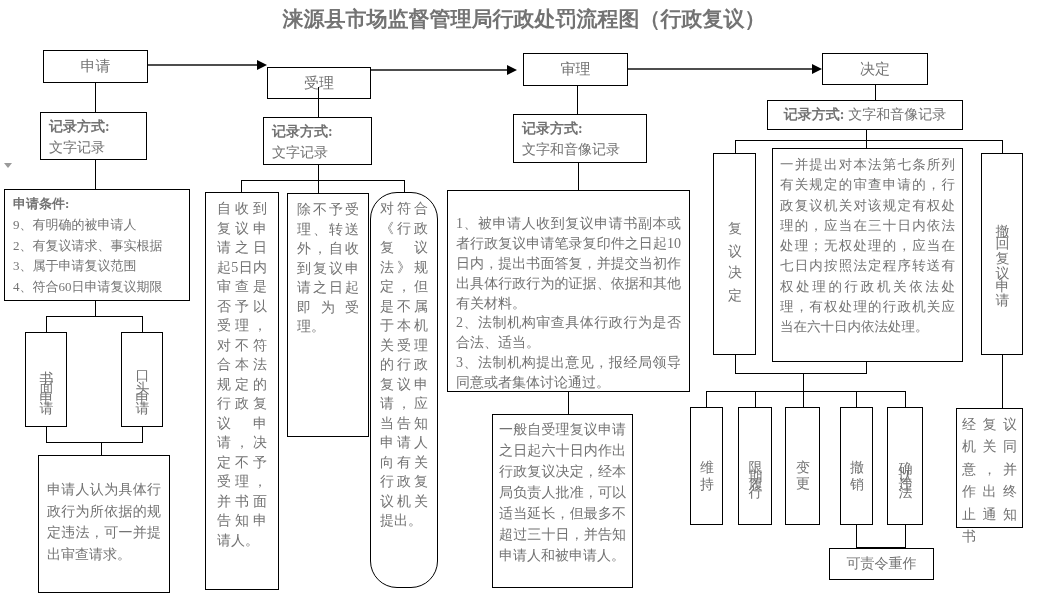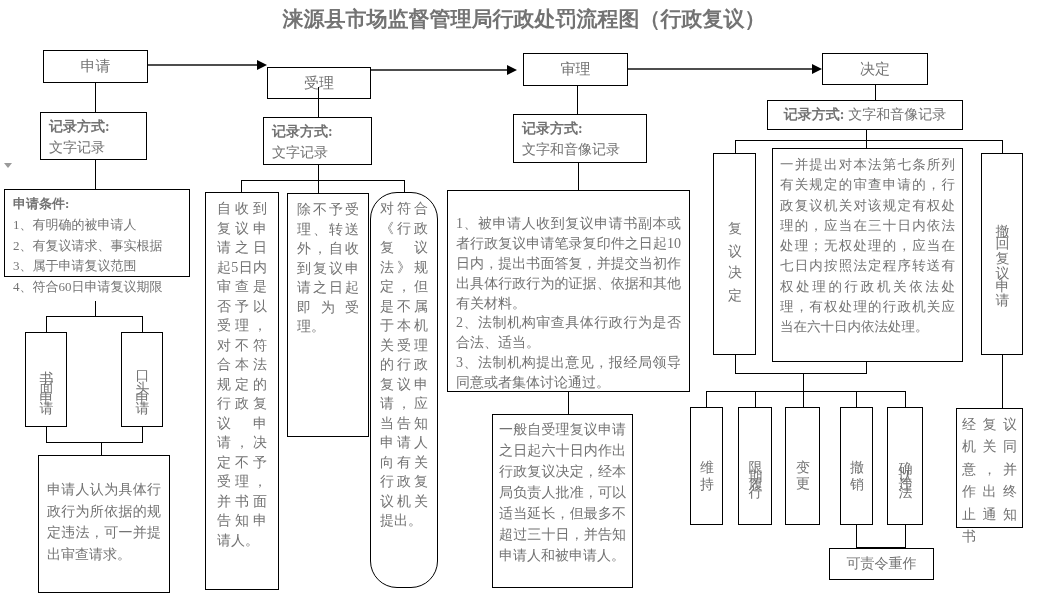--- a/index.html
+++ b/index.html
@@ -62,23 +62,23 @@
   </div>
   <div class="bx rec" style="left:513px;top:114px;width:134px;height:49px;">
     <b style="display:block;">记录方式:</b>
     <span>文字和音像记录</span>
   </div>
   <div class="bx" style="left:767px;top:100px;width:196px;height:30px;font-size:14px;display:flex;align-items:center;justify-content:center;gap:4px;">
     <b>记录方式:</b>
     <span>文字和音像记录</span>
   </div>
 
-  <div class="bx" style="left:4px;top:189px;width:186px;height:88px;font-size:13px;line-height:1.6;padding:4px 8px;">
+  <div class="bx" style="left:4px;top:189px;width:186px;height:112px;font-size:13px;line-height:1.6;padding:4px 8px;">
     <b>申请条件:</b>
-    <div>1、有明确的被申请人</div>
+    <div>9、有明确的被申请人</div>
     <div>2、有复议请求、事实根据</div>
     <div>3、属于申请复议范围</div>
     <div>4、符合60日申请复议期限</div>
   </div>
   <div class="bx vt ls10" style="left:25px;top:332px;width:42px;height:95px;">书面申请</div>
   <div class="bx vt ls10" style="left:121px;top:332px;width:42px;height:95px;">口头申请</div>
   <div class="bx para" style="left:38px;top:455px;width:132px;height:138px;line-height:1.55;">申请人认为具体行政行为所依据的规定违法，可一并提出审查请求。</div>
 
   <div class="bx narrow" style="left:205px;top:192px;width:74px;height:398px;">自收到复议申请之日起5日内审查是否予以受理，对不符合本法规定的行政复议申请，决定不予受理，并书面告知申请人。</div>
   <div class="bx narrow" style="left:287px;top:193px;width:82px;height:244px;padding:6px 9px;">除不予受理、转送外，自收到复议申请之日起即为受理。</div>

